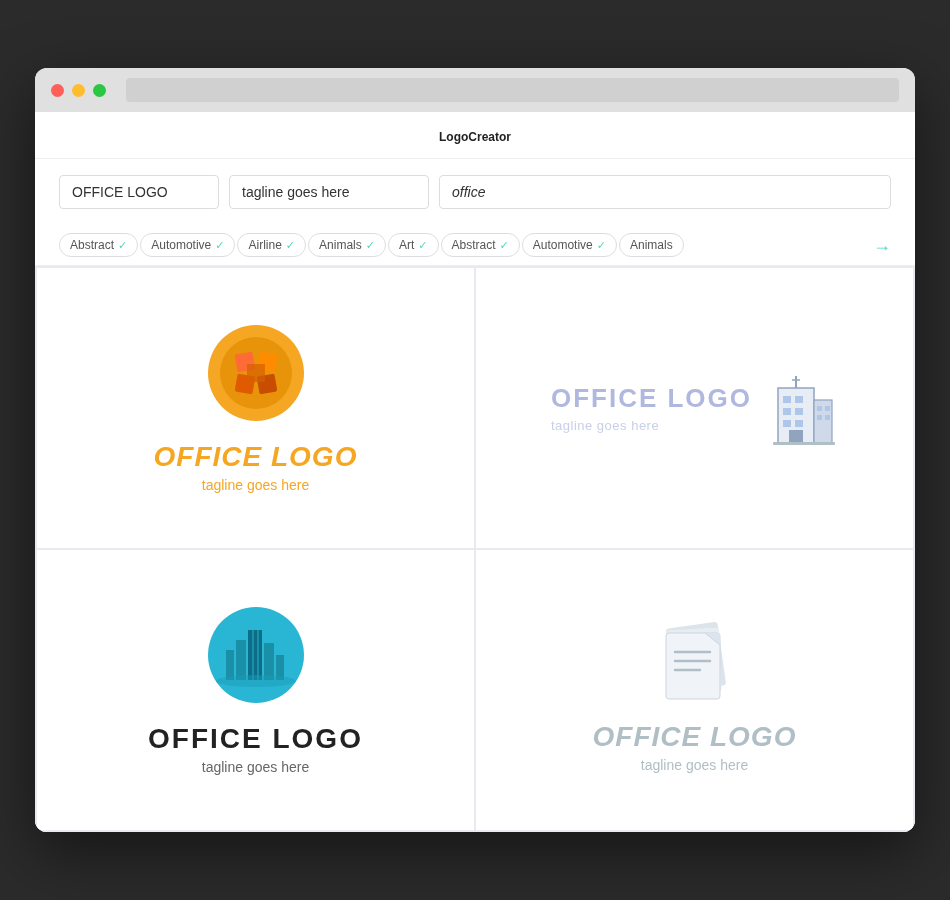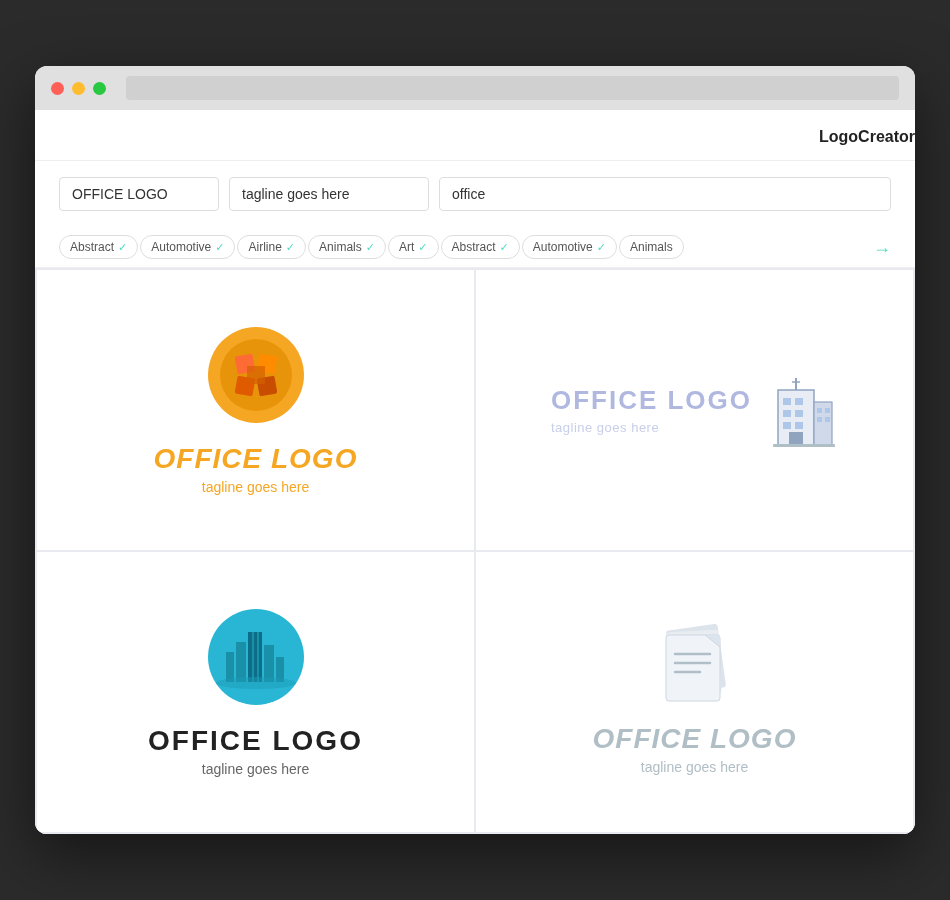--- a/index.html
+++ b/index.html
@@ -37,23 +37,23 @@
       margin-left: 12px;
       height: 24px;
       background: #d0d0d0;
       border-radius: 4px;
     }
     .app-container {
       background: #ffffff;
       padding: 0;
     }
     .app-header {
-      text-align: right;
+      text-align: center;
       padding: 18px 0 14px;
-      font-size: 16px;
+      font-size: 12px;
       font-weight: 600;
       color: #222;
       border-bottom: 1px solid #eee;
     }
     .search-bar {
       display: flex;
       align-items: center;
       padding: 16px 24px;
       gap: 10px;
       background: #fff;
@@ -61,21 +61,21 @@
     .search-input {
       border: 1.5px solid #ddd;
       border-radius: 4px;
       padding: 8px 12px;
       font-size: 14px;
       color: #333;
       outline: none;
     }
     .search-input.company { width: 160px; }
     .search-input.tagline { width: 200px; }
-    .search-input.keyword { flex: 1; }
+    .search-input.keyword { flex: 1; font-style: italic; }
     .search-btn {
       background: #4dd9c0;
       color: #fff;
       border: none;
       border-radius: 4px;
       padding: 9px 20px;
       font-size: 14px;
       font-weight: 600;
       letter-spacing: 0.5px;
       cursor: pointer;

